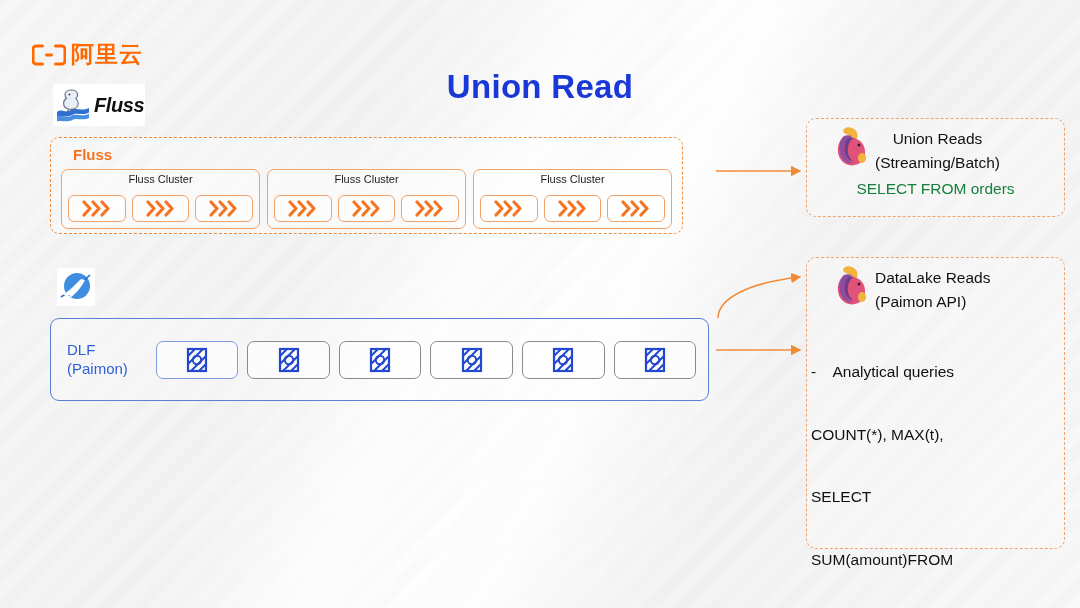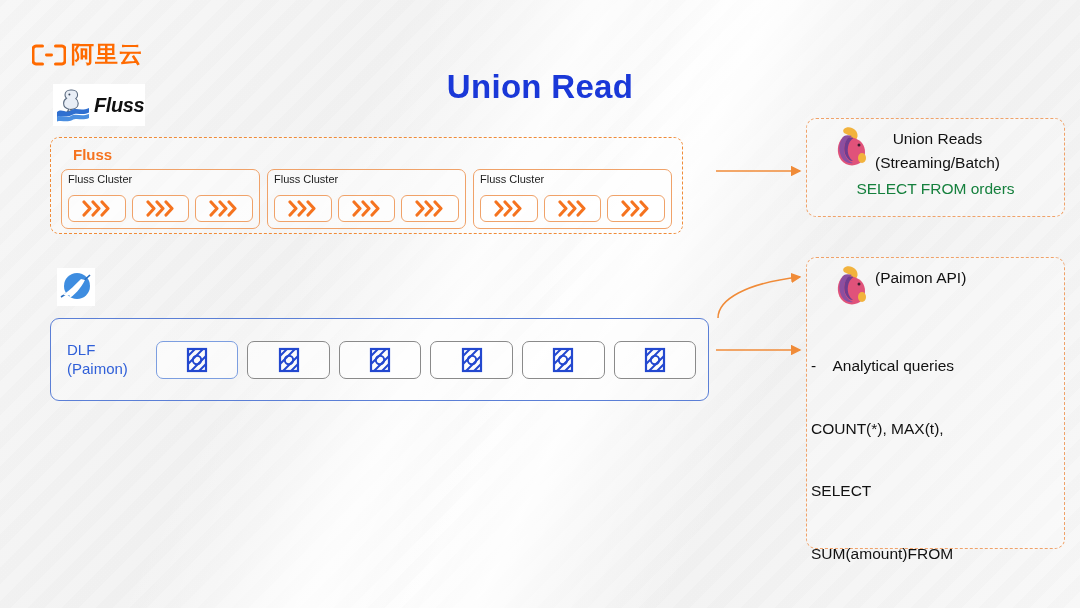--- a/index.html
+++ b/index.html
@@ -85,21 +85,21 @@
     display: flex; gap: 7px;
   }
   .cluster {
     flex: 1;
     border: 1px solid #f0a269;
     border-radius: 7px;
     background: rgba(255,255,255,0.35);
     padding: 3px 6px 6px;
   }
   .cluster-title {
-    font-size: 11px; color: #1c1c1c;
+    text-align: center; font-size: 11px; color: #1c1c1c;
     margin-bottom: 9px; line-height: 1.2;
   }
   .node-row { display: flex; gap: 6px; justify-content: center; }
   .node {
     flex: 1;
     height: 27px;
     border: 1px solid #f0a269;
     border-radius: 6px;
     background: rgba(255,255,255,0.55);
     display: flex; align-items: center; justify-content: center;
@@ -373,20 +373,21 @@
   <div class="callout-head">
     <svg class="flink-icon" viewBox="0 0 42 44">
       <path d="M13 8 C10 4 16 1 21 3 c4 1.6 6 5 5.5 8.4 -.6 3.6 -4 5 -6.6 4.2 -2-.6 -2.6-3 -1.4-4.2 1-1 2.6-.6 2.8 .6" fill="#f2b33d"></path>
       <path d="M12 12 C6 18 5 28 10 35 c5 7 16 7 21 1 4-5 4-13 0-18 -4-5-13-7-19-6 z" fill="#e0527a"></path>
       <path d="M13 11 C8 16 7 24 10 31 c2 5 7 8 12 7 -6-2 -9-8 -9-14 0-6 3-10 8-13 -3-1 -6-1 -8 0 z" fill="#8c4fa0"></path>
       <path d="M17 13 C13 18 12 25 15 31 c1.5 3 4 5 7 5 -4-3 -6-8 -5-14 .6-4 2.6-7 5.4-9 -2-.6 -4-.4 -5.4 0 z" fill="#6f3d8f"></path>
       <ellipse cx="31" cy="33" rx="4" ry="5" fill="#f2b33d"></ellipse>
       <circle cx="28" cy="20" r="1.5" fill="#3a2030"></circle>
     </svg>
     <div class="callout-head-text">
+      <div>DataLake Reads</div>
       <div>(Paimon API)</div>
     </div>
   </div>
 
   <div class="sql-block">
     <div>-    Analytical queries</div>
     <div>COUNT(*), MAX(t),</div>
     <div>SELECT</div>
     <div>SUM(amount)FROM</div>
     

